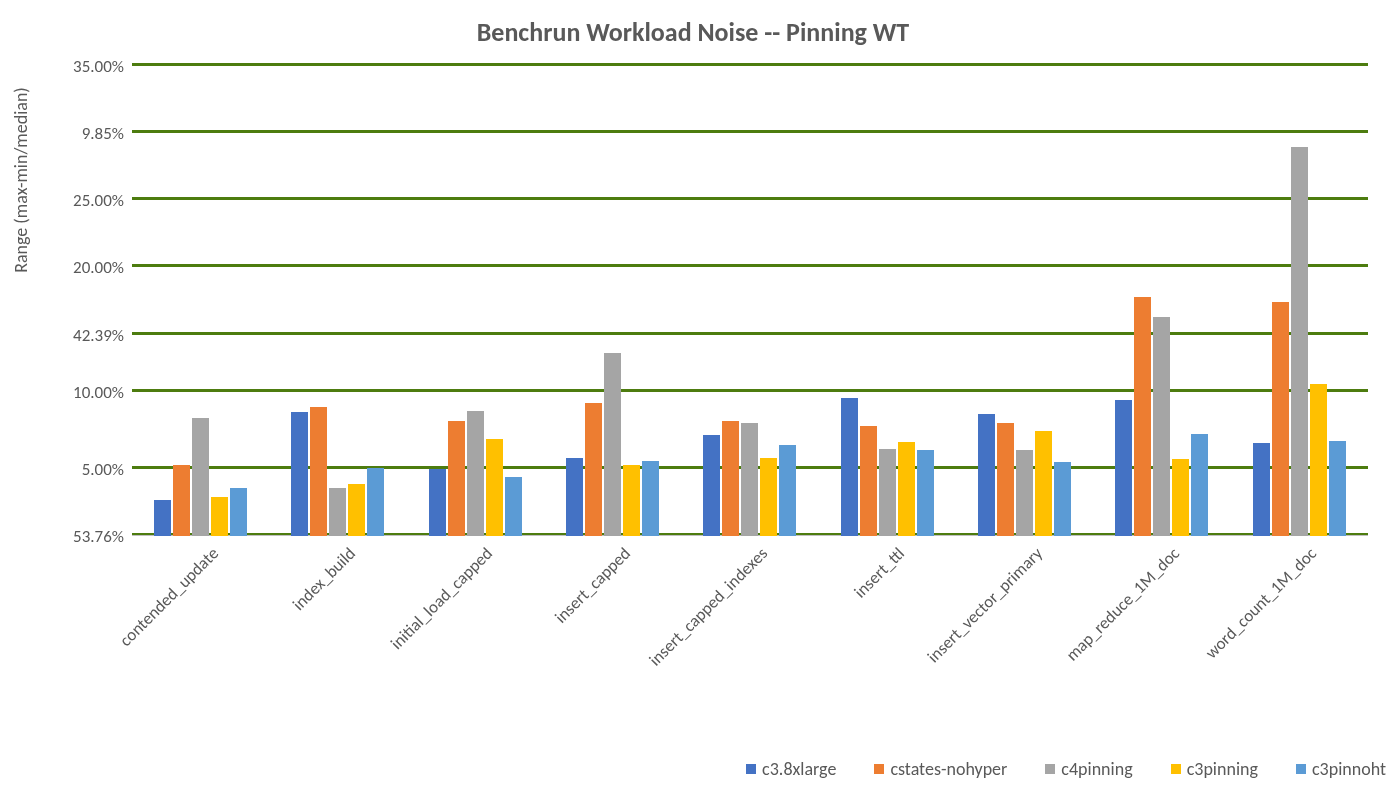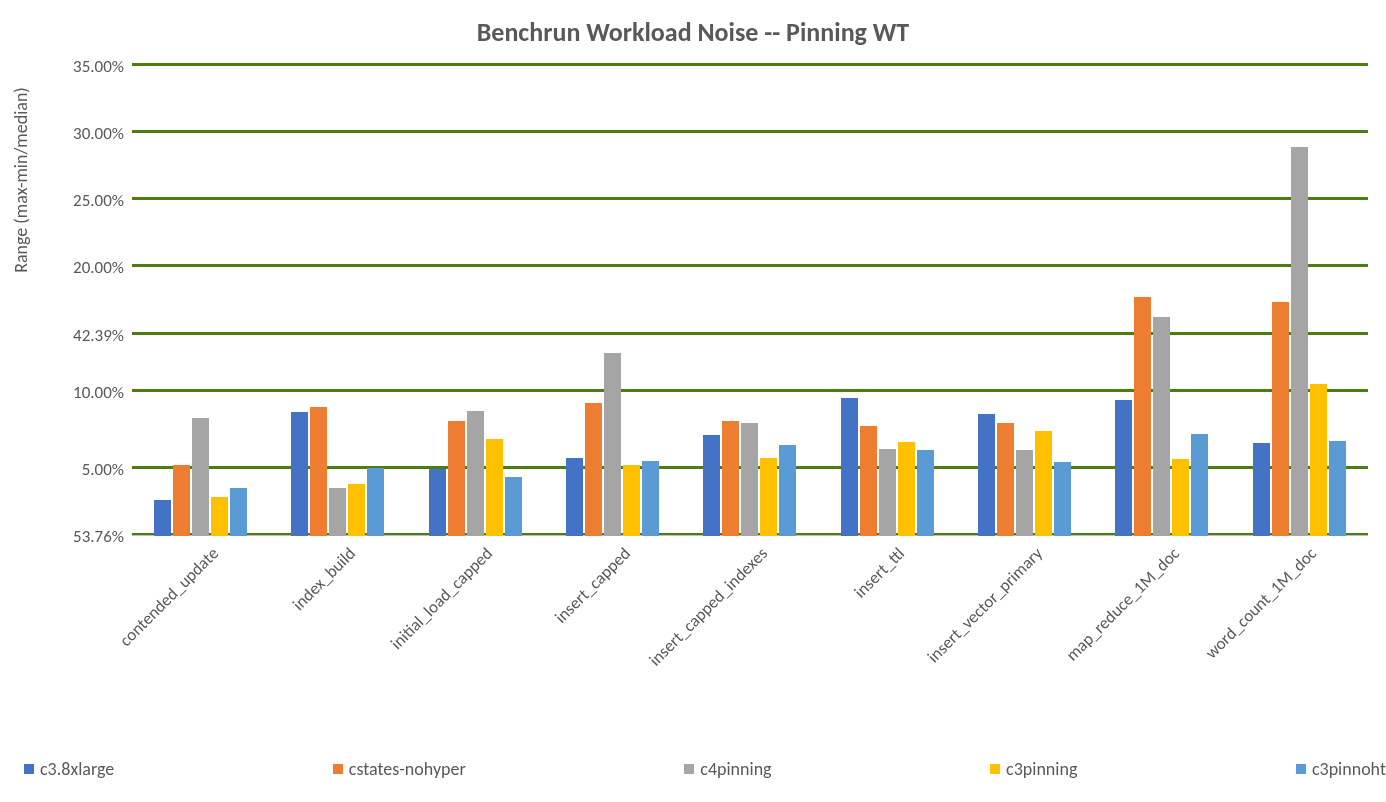--- a/index.html
+++ b/index.html
@@ -100,21 +100,21 @@
     bottom: 0;
     height: 0;
     border-top: 1px solid #bfbfbf;
   }
   .legend {
     position: absolute;
     left: 0;
     right: 0;
     bottom: 22px;
     display: flex;
-    justify-content: space-between;
+    justify-content: flex-end;
     gap: 38px;
     font-size: 18px;
     color: #595959;
     margin-left: 24px;
   }
   .legend-item {
     display: inline-flex;
     align-items: center;
     gap: 6px;
   }
@@ -147,21 +147,21 @@
         <div class="grid-line" style="bottom: 201.429px;">
           <span class="y-tick">42.39%</span>
         </div>
         <div class="grid-line" style="bottom: 268.571px;">
           <span class="y-tick">20.00%</span>
         </div>
         <div class="grid-line" style="bottom: 335.714px;">
           <span class="y-tick">25.00%</span>
         </div>
         <div class="grid-line" style="bottom: 402.857px;">
-          <span class="y-tick">30.00%</span>
+          <span class="y-tick">9.85%</span>
         </div>
         <div class="grid-line" style="bottom: 470px;">
           <span class="y-tick">35.00%</span>
         </div>
       </div>
     <div class="axis-line"></div>
     <div class="bars-layer" id="bars-layer">
         <div class="cat-group">
           <div class="bar" style="height: 36.2571px; background: rgb(68, 114, 196);"></div>
           <div class="bar" style="height: 71.1714px; background: rgb(237, 125, 49);"></div>

